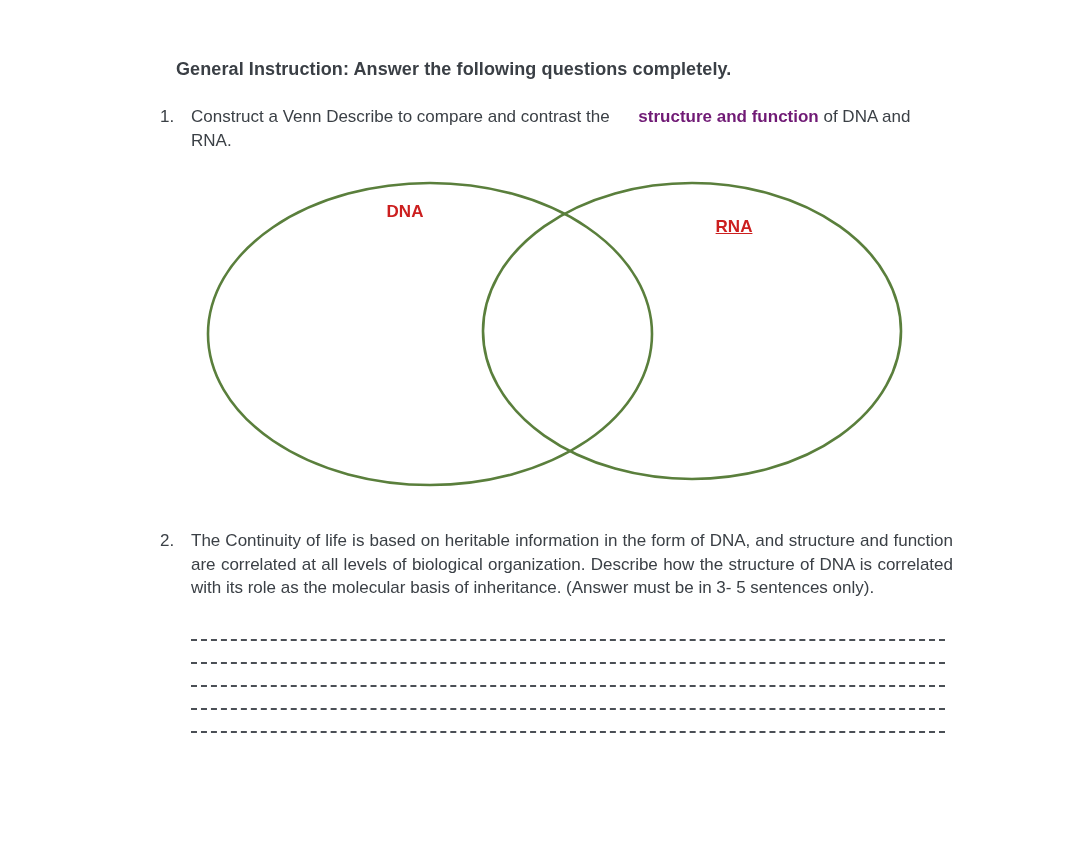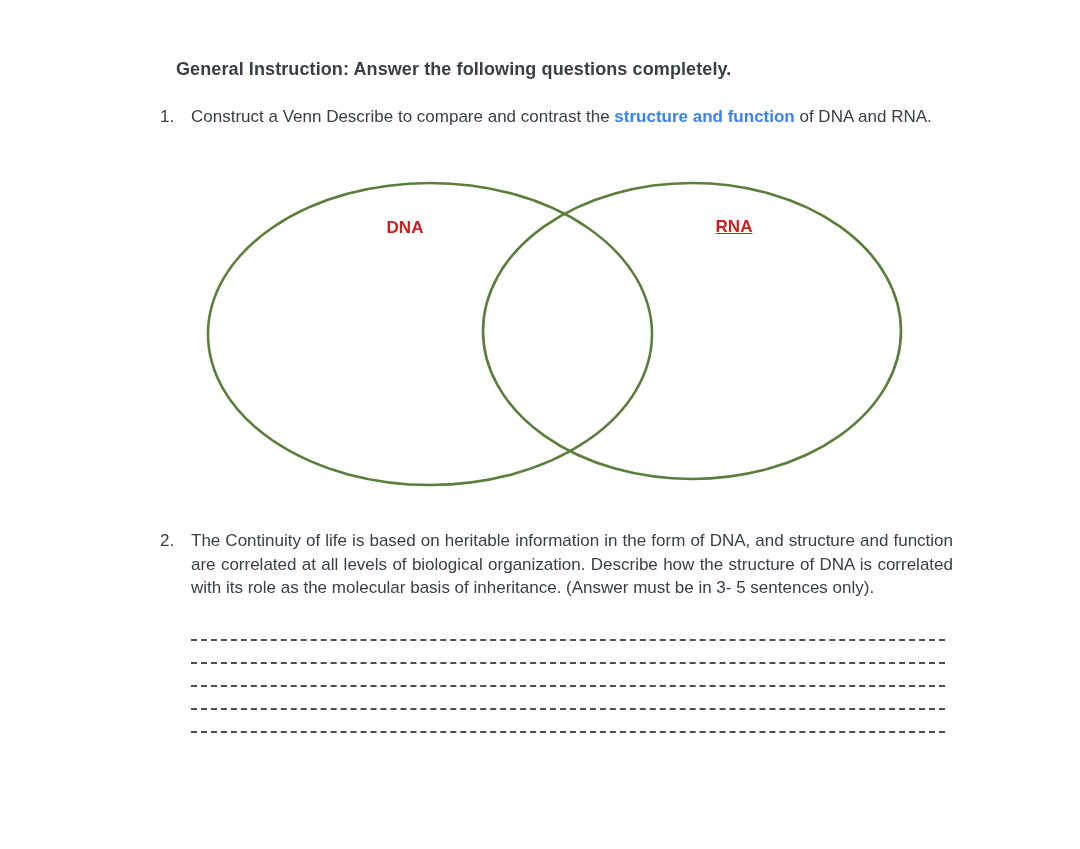--- a/index.html
+++ b/index.html
@@ -40,40 +40,41 @@
       top: 0;
     }
     .question .body {
       margin-left: 31px;
       text-align: justify;
     }
     #q1 { top: 105px; width: 790px; }
     #q1 .body { text-align: left; }
     #q2 { top: 529px; }
     .emph {
-      color: #3b82f6;
+      color: #701a75;
       font-weight: bold;
+      margin-left: 24px;
     }
     .venn {
       position: absolute;
       left: 0;
       top: 0;
       width: 1080px;
       height: 849px;
       pointer-events: none;
     }
     .venn-label {
       position: absolute;
       font-size: 17px;
       font-weight: bold;
       color: #cc1f1f;
       transform: translateX(-50%);
       white-space: nowrap;
     }
-    #label-dna { left: 405px; top: 218px; }
+    #label-dna { left: 405px; top: 202px; }
     #label-rna { left: 734px; top: 217px; text-decoration: underline; }
     .answer-lines {
       position: absolute;
       left: 191px;
       top: 634px;
       width: 754px;
     }
     .answer-line {
       height: 0;
       border-top: 2px dashed #4a4f55;

